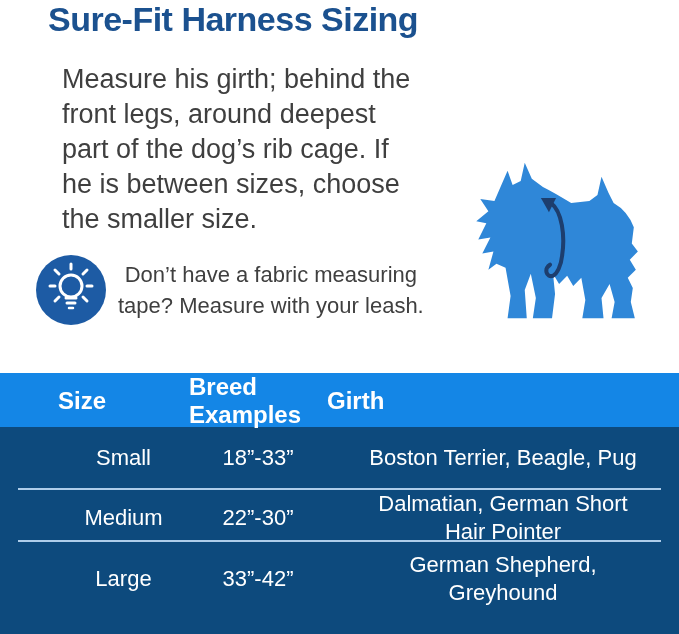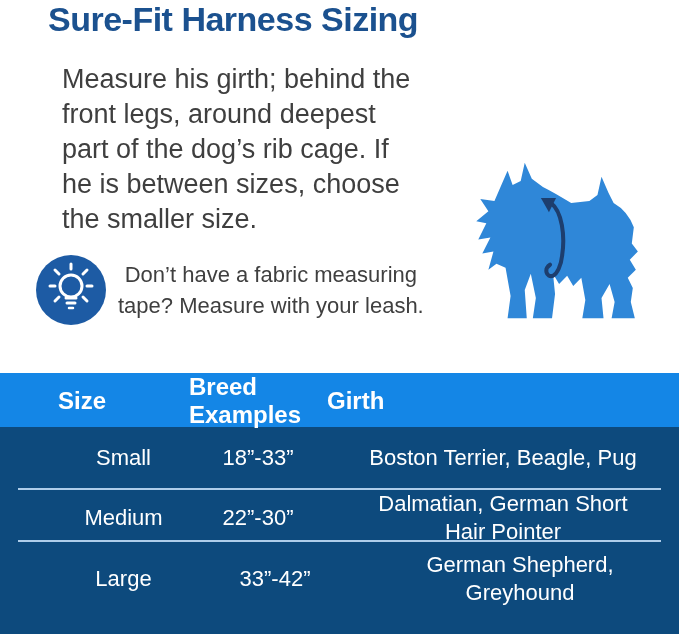--- a/index.html
+++ b/index.html
@@ -98,21 +98,21 @@
     align-items: center;
   }
   .trow .td {
     color: #ffffff;
     font-size: 22px;
     line-height: 28px;
     white-space: pre-line;
   }
   .row-small  { height: 61px; }
   .row-medium { height: 50px; }
-  .row-large  { height: 73px; gap: 17px; }
+  .row-large  { height: 73px; }
   .row-divider {
     height: 2px;
     background: #aecdea;
     margin: 0 18px;
     flex: 0 0 auto;
   }
 </style>
 </head>
 <body>
 

